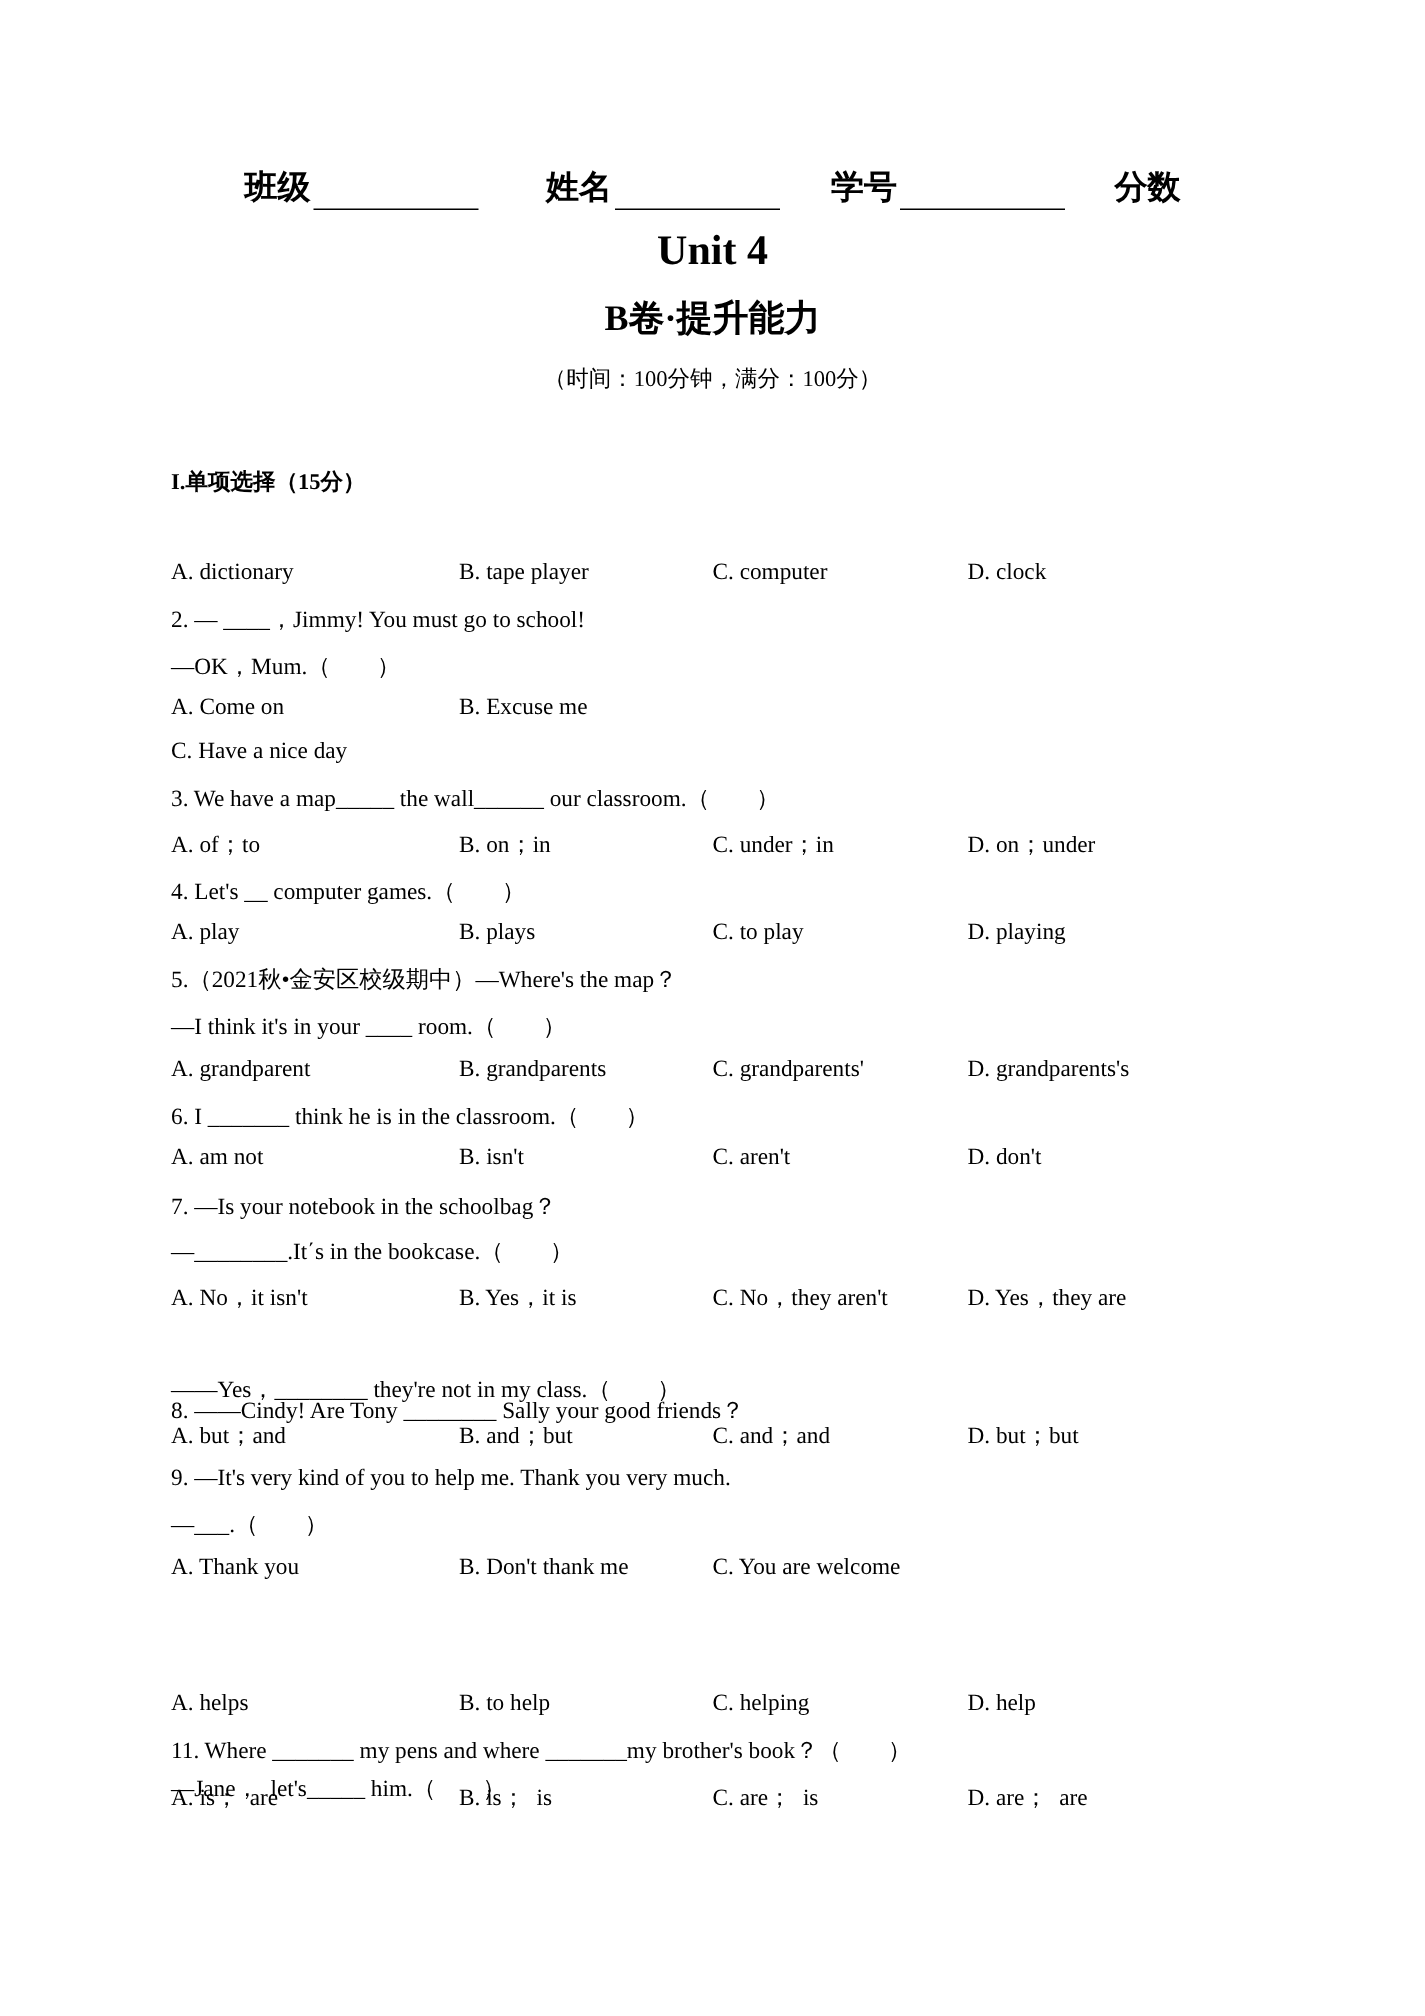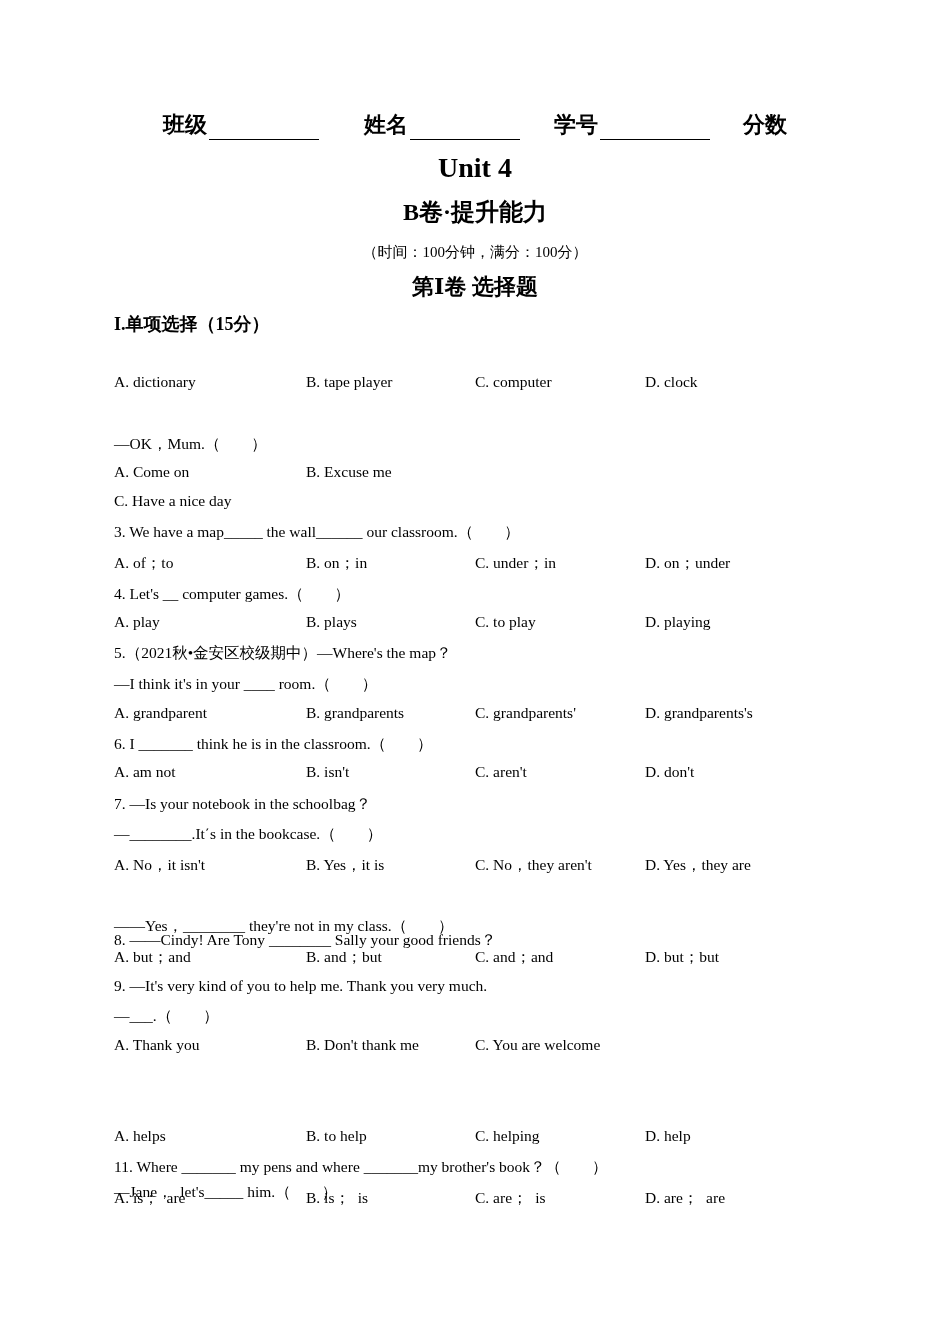--- a/index.html
+++ b/index.html
@@ -7,49 +7,49 @@
          font-family:"Liberation Serif", "DejaVu Serif", serif; color:#000; }
   .page { position:absolute; left:0; top:0; width:950px; height:1052px; }
   .header-row { position:absolute; top:110px; left:0; width:950px; height:32px; font-size:22px; font-weight:bold; }
   .hf { position:absolute; top:0; }
   .uline { display:inline-block; border-bottom:1.5px solid #000; height:22px; vertical-align:bottom; margin-left:2px; }
   .title { position:absolute; left:0; width:950px; text-align:center; font-weight:bold; }
   .t1 { top:152px; font-size:28px; }
   .t2 { top:196px; font-size:24px; }
   .t3 { top:243px; font-size:15px; font-weight:normal; }
   .t4 { top:272px; font-size:22px; }
-  .section { position:absolute; left:114px; top:312px; font-size:18px; font-weight:bold; }
+  .section { position:absolute; left:114px; top:312px; font-size:15px; font-weight:bold; }
   .line { position:absolute; left:114px; font-size:15.5px; white-space:pre; }
   .opt { position:absolute; font-size:15.5px; white-space:pre; }
   .colA { left:114px; } .colB { left:306px; } .colC { left:475px; } .colD { left:645px; }
 </style>
 </head>
 <body>
 
 <div class="page">
 
   <div class="header-row">
     <span class="hf" style="left:163px;"><span>班级</span><span class="uline" style="width:110px;"></span></span>
     <span class="hf" style="left:364px;"><span>姓名</span><span class="uline" style="width:110px;"></span></span>
     <span class="hf" style="left:554px;"><span>学号</span><span class="uline" style="width:110px;"></span></span>
     <span class="hf" style="left:743px;"><span>分数</span></span>
   </div>
 
   <div class="title t1">Unit 4</div>
   <div class="title t2">B卷·提升能力</div>
   <div class="title t3">（时间：100分钟，满分：100分）</div>
-  <div class="title t4">第Ⅰ卷  选择题</div>
 
   <div class="section">I.单项选择（15分）</div>
 
   <div class="opt colA" style="top:373px;">A. dictionary</div>
   <div class="opt colB" style="top:373px;">B. tape player</div>
   <div class="opt colC" style="top:373px;">C. computer</div>
   <div class="opt colD" style="top:373px;">D. clock</div>
 
+  <div class="line" style="top:403px;">2. — ____，Jimmy! You must go to school!</div>
   <div class="line" style="top:434px;">—OK，Mum.（        ）</div>
   <div class="opt colA" style="top:463px;">A. Come on</div>
   <div class="opt colB" style="top:463px;">B. Excuse me</div>
   <div class="opt colA" style="top:492px;">C. Have a nice day</div>
 
   <div class="line" style="top:522px;">3. We have a map_____ the wall______ our classroom.（        ）</div>
   <div class="opt colA" style="top:553px;">A. of；to</div>
   <div class="opt colB" style="top:553px;">B. on；in</div>
   <div class="opt colC" style="top:553px;">C. under；in</div>
   <div class="opt colD" style="top:553px;">D. on；under</div>

